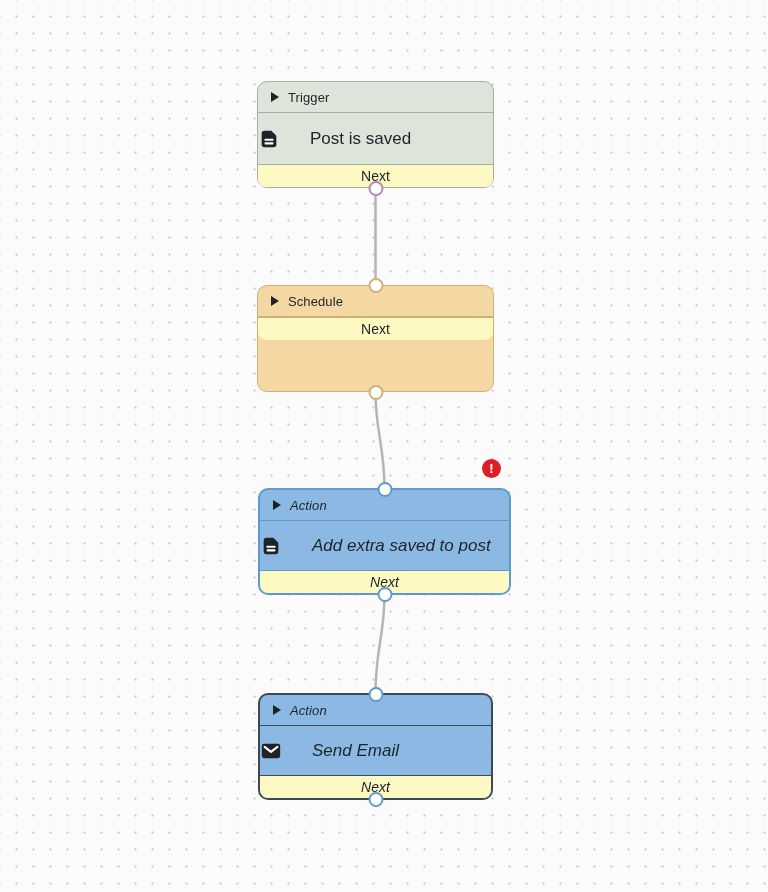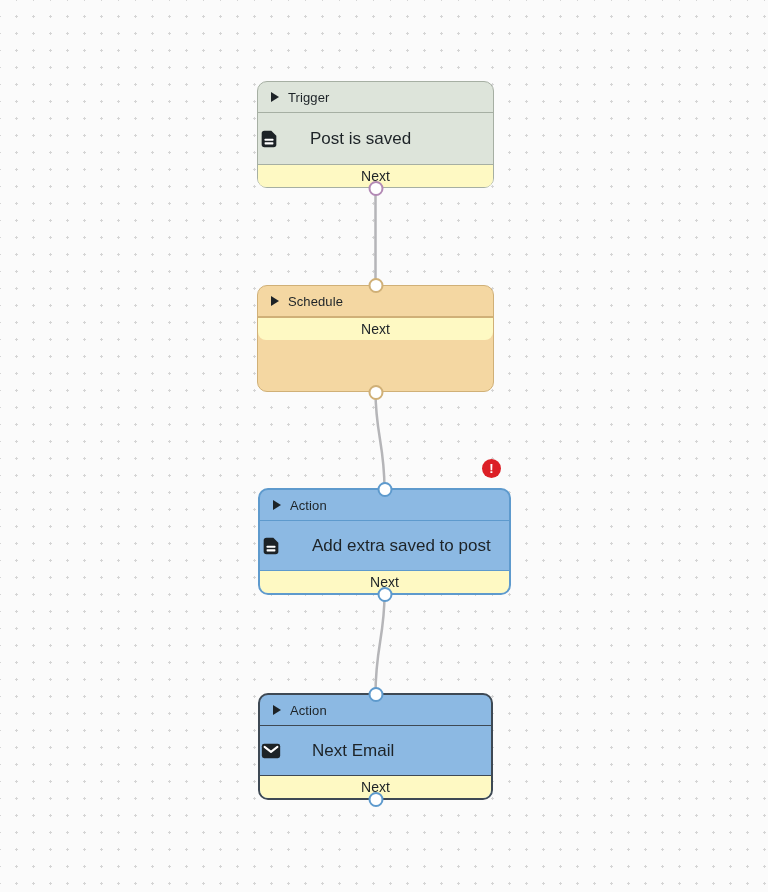--- a/index.html
+++ b/index.html
@@ -18,21 +18,21 @@
   .wire{fill:none;stroke-width:2.5;stroke-linecap:round;}
   .node{
     position:absolute;z-index:2;
     display:flex;flex-direction:column;
     box-sizing:border-box;
     background:var(--fill);
     border:1.5px solid var(--border);
     border-radius:10px;
     cursor:pointer;
   }
-  .node--thick{border-width:2px;}
+  .node--thick{border-width:2px;font-style:italic;}
   .node-header{
     flex:0 0 30px;height:30px;
     display:flex;align-items:center;gap:9px;
     padding:0 13px;
     border-bottom:1px solid var(--border);
   }
   .tri{
     width:0;height:0;flex:0 0 auto;
     border-top:5px solid transparent;
     border-bottom:5px solid transparent;
@@ -145,21 +145,21 @@
       <span class="tri"></span>
       <span class="node-category">Action</span>
     </div>
     <div class="node-body">
       <span class="node-icon">
         <svg width="22" height="22" viewBox="0 0 24 24">
           <rect x="2" y="4.2" width="20" height="15.6" rx="2.6" fill="#1d2327"></rect>
           <path d="M5 7.5 L12 13 L19 7.5" stroke="#ffffff" stroke-width="2.2" fill="none" stroke-linecap="round" stroke-linejoin="round"></path>
         </svg>
       </span>
-      <span class="node-title">Next Email</span>
+      <span class="node-title">Send Email</span>
     </div>
     <div class="node-footer">
       <span>Next</span>
     </div>
     <span class="port port--in"></span>
     <span class="port port--out"></span>
   </div>
 
   <div class="error-badge" style="background: rgb(220, 31, 38);">!</div>
 

